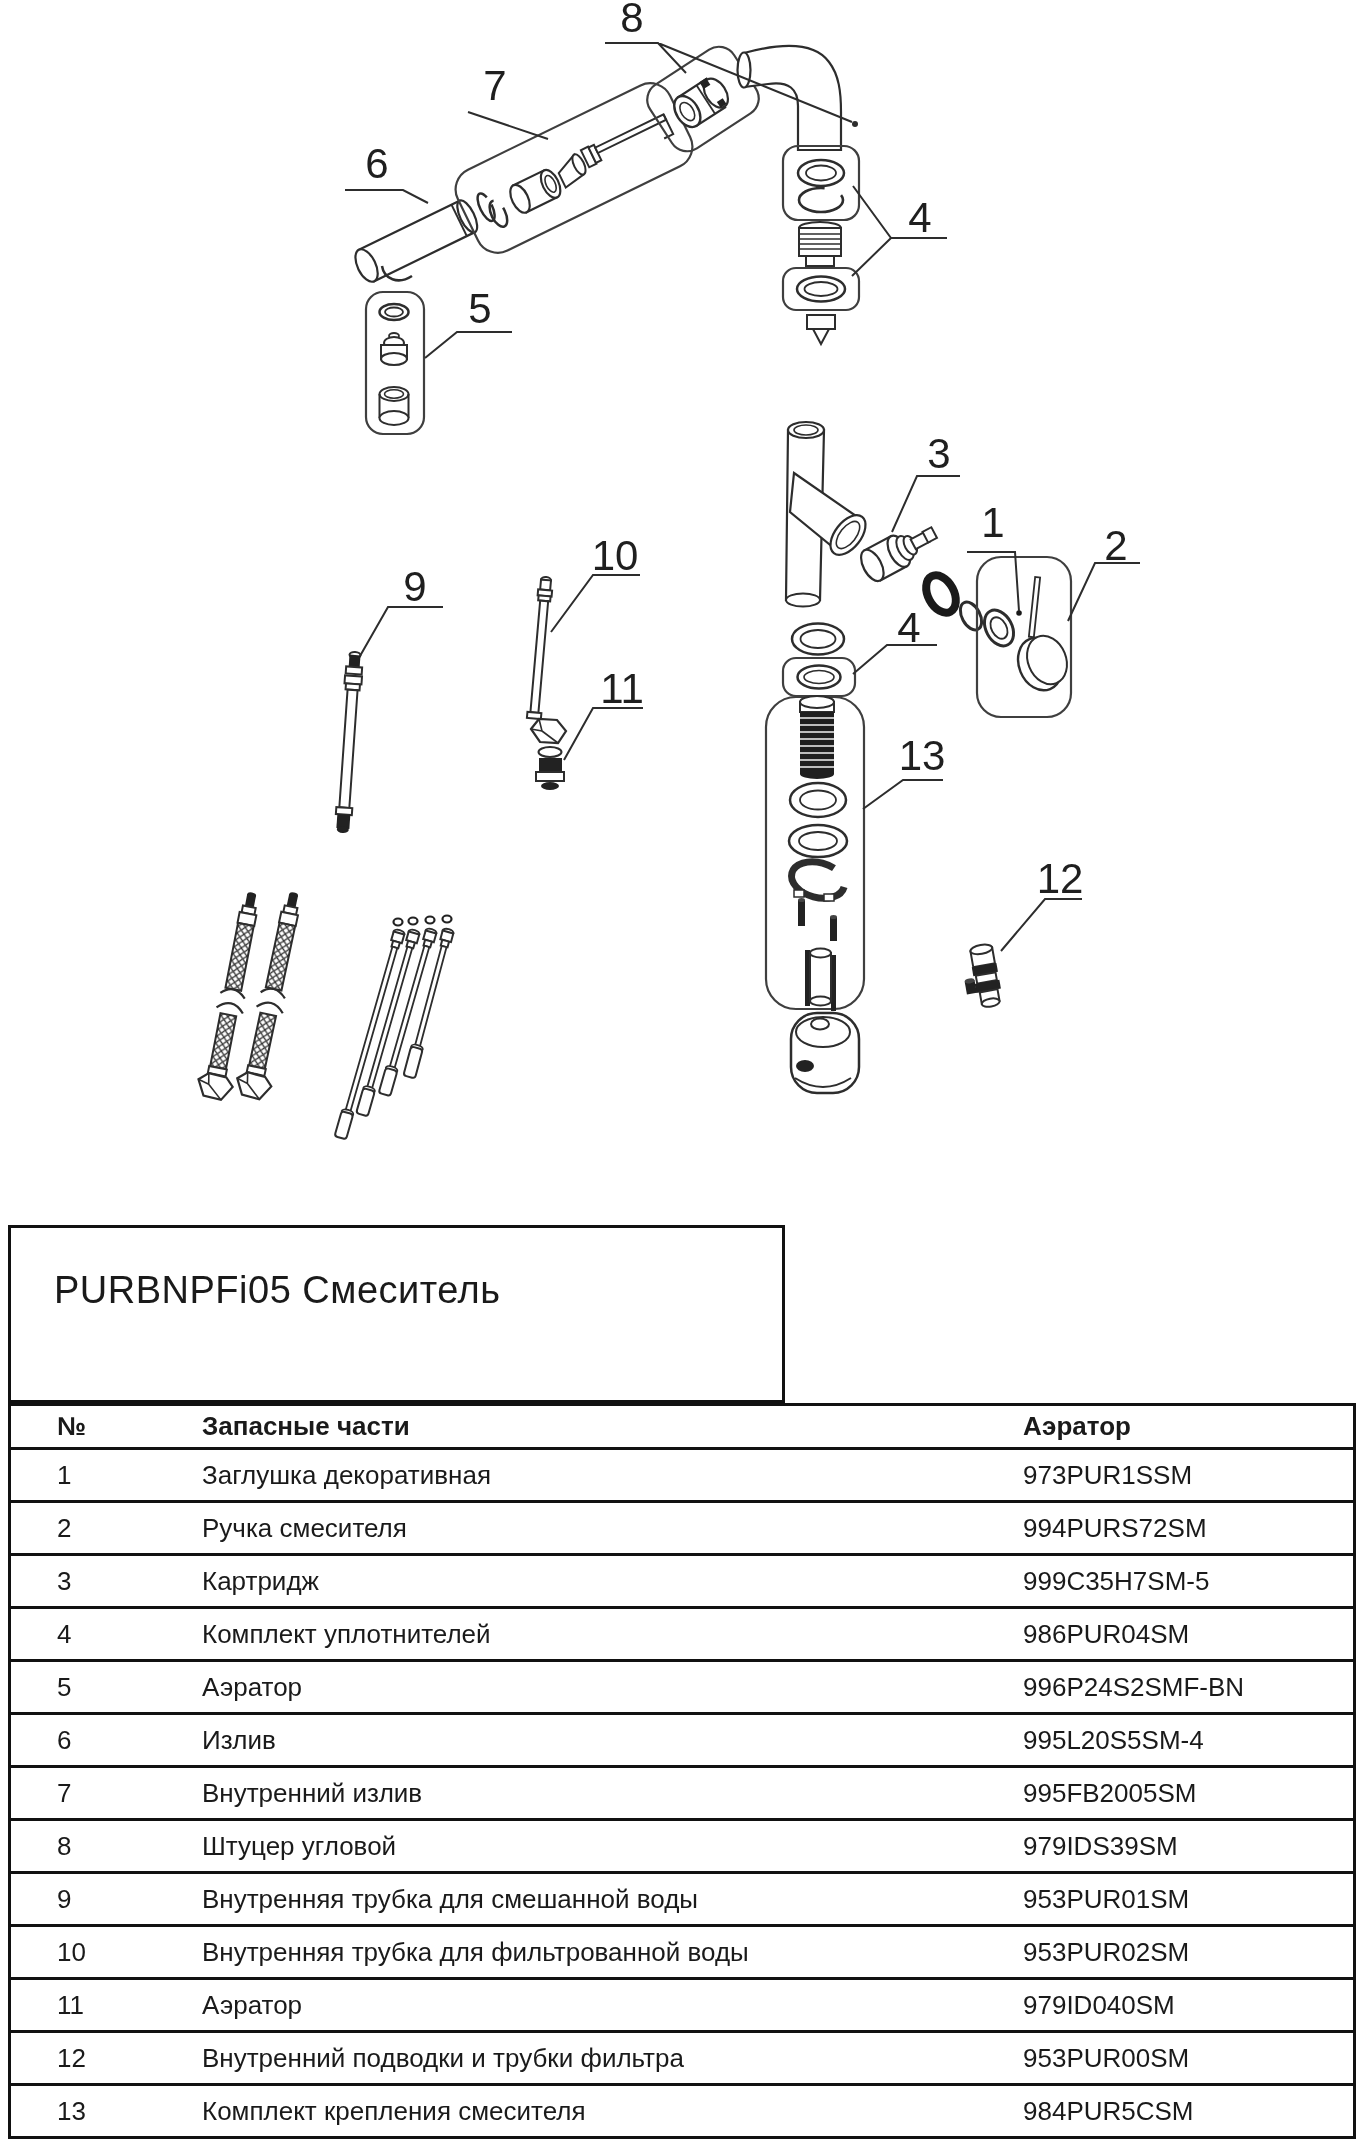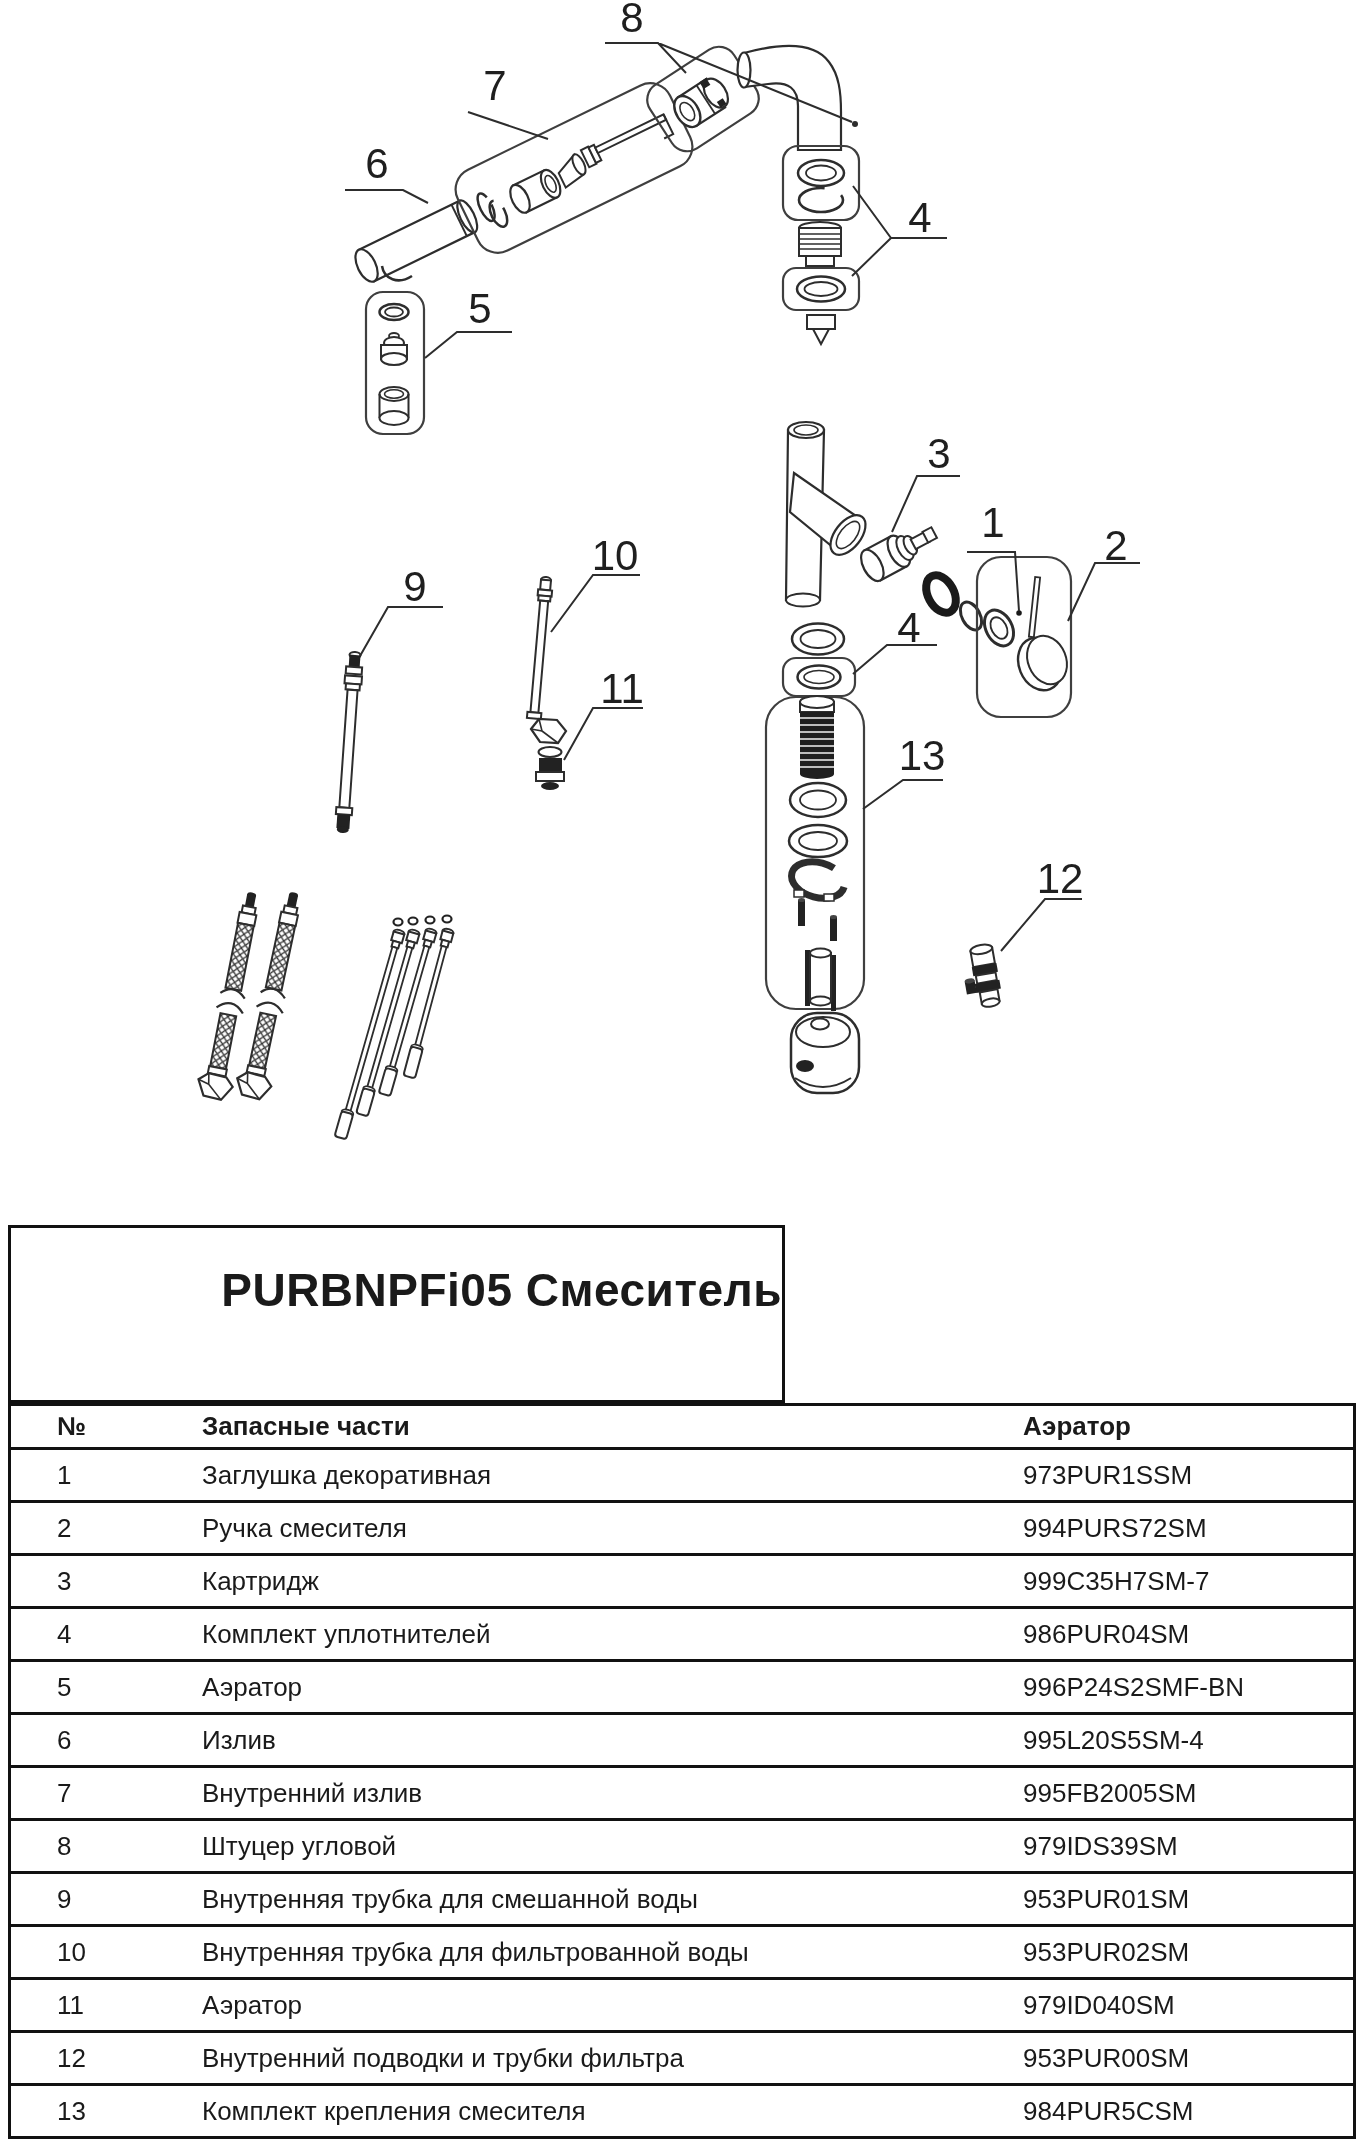--- a/index.html
+++ b/index.html
@@ -6,21 +6,21 @@
   body{
     width:1364px;height:2145px;position:relative;background:#ffffff;
     font-family:"Liberation Sans", sans-serif;color:#1a1a1a;overflow:hidden;
   }
   .diagram-svg{position:absolute;left:0;top:0;}
   .callout{font-family:"Liberation Sans", sans-serif;font-size:42px;fill:#1f1f1f;}
   .title-box{
     position:absolute;left:8px;top:1225px;width:777px;height:178px;
     border:3px solid #111;box-sizing:border-box;padding:34px 0 0 43px;
   }
-  .title-line{font-size:46px;font-weight:700;line-height:56px;letter-spacing:.5px;text-align:right;}
+  .title-line{font-size:38px;font-weight:400;line-height:56px;letter-spacing:.5px;}
   .parts-table{
     position:absolute;left:8px;top:1403px;width:1348px;
     border-collapse:collapse;table-layout:fixed;
     border:3px solid #111;
     font-size:26px;
   }
   .parts-table th,.parts-table td{
     text-align:left;vertical-align:middle;padding-top:0;padding-bottom:0;
     white-space:nowrap;overflow:hidden;
   }
@@ -353,21 +353,21 @@
         <td class="col-sku">973PUR1SSM</td>
       </tr>
       <tr>
         <td class="col-num">2</td>
         <td class="col-part">Ручка смесителя</td>
         <td class="col-sku">994PURS72SM</td>
       </tr>
       <tr>
         <td class="col-num">3</td>
         <td class="col-part">Картридж</td>
-        <td class="col-sku">999C35H7SM-7</td>
+        <td class="col-sku">999C35H7SM-5</td>
       </tr>
       <tr>
         <td class="col-num">4</td>
         <td class="col-part">Комплект уплотнителей</td>
         <td class="col-sku">986PUR04SM</td>
       </tr>
       <tr>
         <td class="col-num">5</td>
         <td class="col-part">Аэратор</td>
         <td class="col-sku">996P24S2SMF-BN</td>

